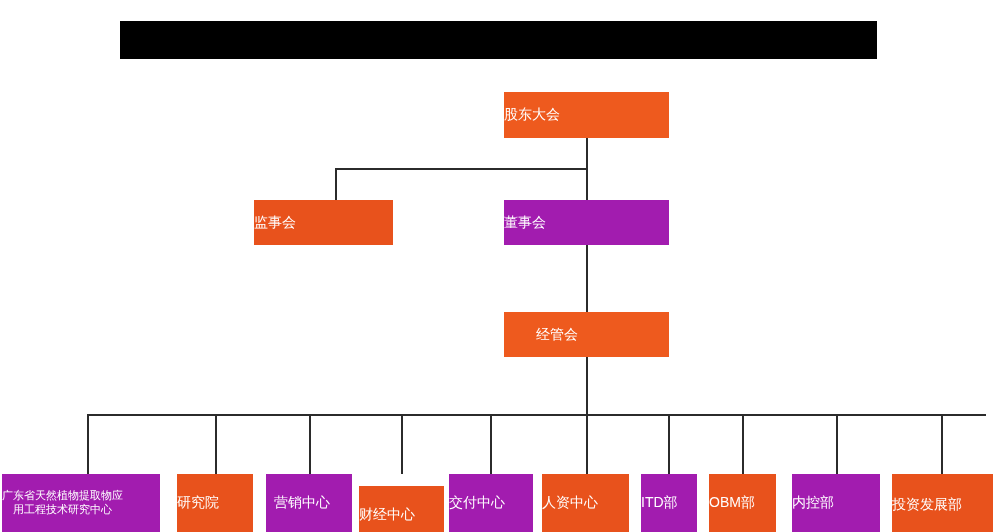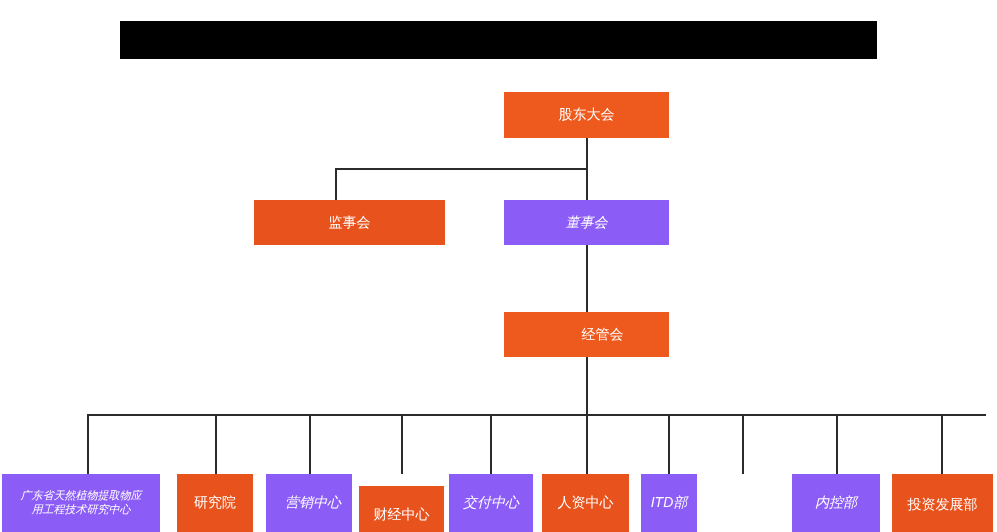--- a/index.html
+++ b/index.html
@@ -13,32 +13,32 @@
 
   .redact-banner{
     position:absolute;
     left:120px;top:21px;width:757px;height:38px;
     background:#000000;
   }
 
   .node{
     position:absolute;
     box-sizing:border-box;
-    display:flex;align-items:center;justify-content:center;
+    display:flex;align-items:center;justify-content:flex-start;
     text-align:center;
     color:#ffffff;
     line-height:1.25;
     z-index:3;
   }
   .node-label{display:block;white-space:pre-line;}
 
   
   .c-bright{background:#ee5a1e;}
   .c-dark{background:#e8521c;}
-  .c-light{background:#8b5cf6;font-style:italic;}
+  .c-light{background:#a21caf;}
 
   
   .ln{position:absolute;background:#2b2b2b;z-index:1;}
   .v{width:2px;}
   .h{height:2px;}
 </style>
 </head>
 <body>
 
 <div id="chart">
@@ -65,21 +65,21 @@
   <div class="ln v" style="left:586px;top:414px;height:60px;"></div>
   <div class="ln v" style="left:668px;top:414px;height:60px;"></div>
   <div class="ln v" style="left:742px;top:414px;height:60px;"></div>
   <div class="ln v" style="left:836px;top:414px;height:60px;"></div>
   <div class="ln v" style="left:941px;top:414px;height:60px;"></div>
 
   <div class="node c-bright" style="left:504px;top:92px;width:165px;height:46px;font-size:14px;">
     <span class="node-label">股东大会</span>
   </div>
 
-  <div class="node c-dark" style="left:254px;top:200px;width:191px;height:45px;font-size:14px;">
+  <div class="node c-dark" style="left:254px;top:200px;width:139px;height:45px;font-size:14px;">
     <span class="node-label">监事会</span>
   </div>
   <div class="node c-light" style="left:504px;top:200px;width:165px;height:45px;font-size:14px;">
     <span class="node-label">董事会</span>
   </div>
 
   <div class="node c-bright" style="left:504px;top:312px;width:165px;height:45px;font-size:14px;padding-left:32px;">
     <span class="node-label">经管会</span>
   </div>
 
@@ -105,20 +105,23 @@
   </div>
 
   <div class="node c-dark" style="left:542px;top:474px;width:87px;height:58px;font-size:14px;">
     <span class="node-label">人资中心</span>
   </div>
 
   <div class="node c-light" style="left:641px;top:474px;width:56px;height:58px;font-size:14px;">
     <span class="node-label">ITD部</span>
   </div>
 
+  <div class="node c-dark" style="left:709px;top:474px;width:67px;height:58px;font-size:14px;">
+    <span class="node-label">OBM部</span>
+  </div>
 
   <div class="node c-light" style="left:792px;top:474px;width:88px;height:58px;font-size:14px;">
     <span class="node-label">内控部</span>
   </div>
 
   <div class="node c-dark" style="left:892px;top:474px;width:101px;height:61px;font-size:14px;">
     <span class="node-label">投资发展部</span>
   </div>
 
 </div>

